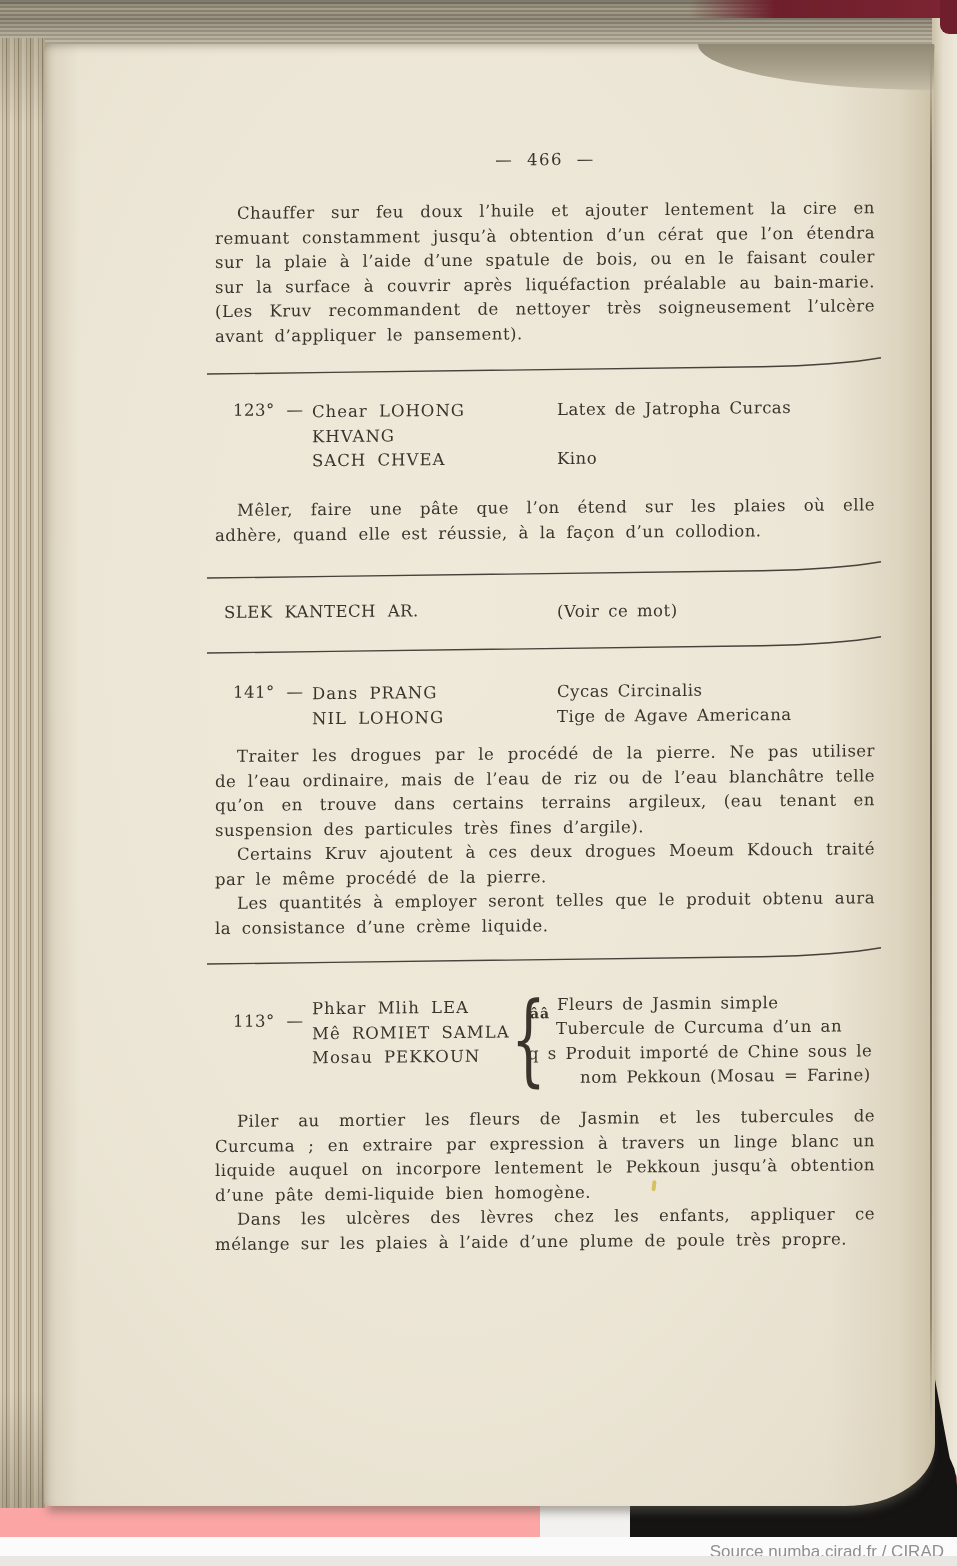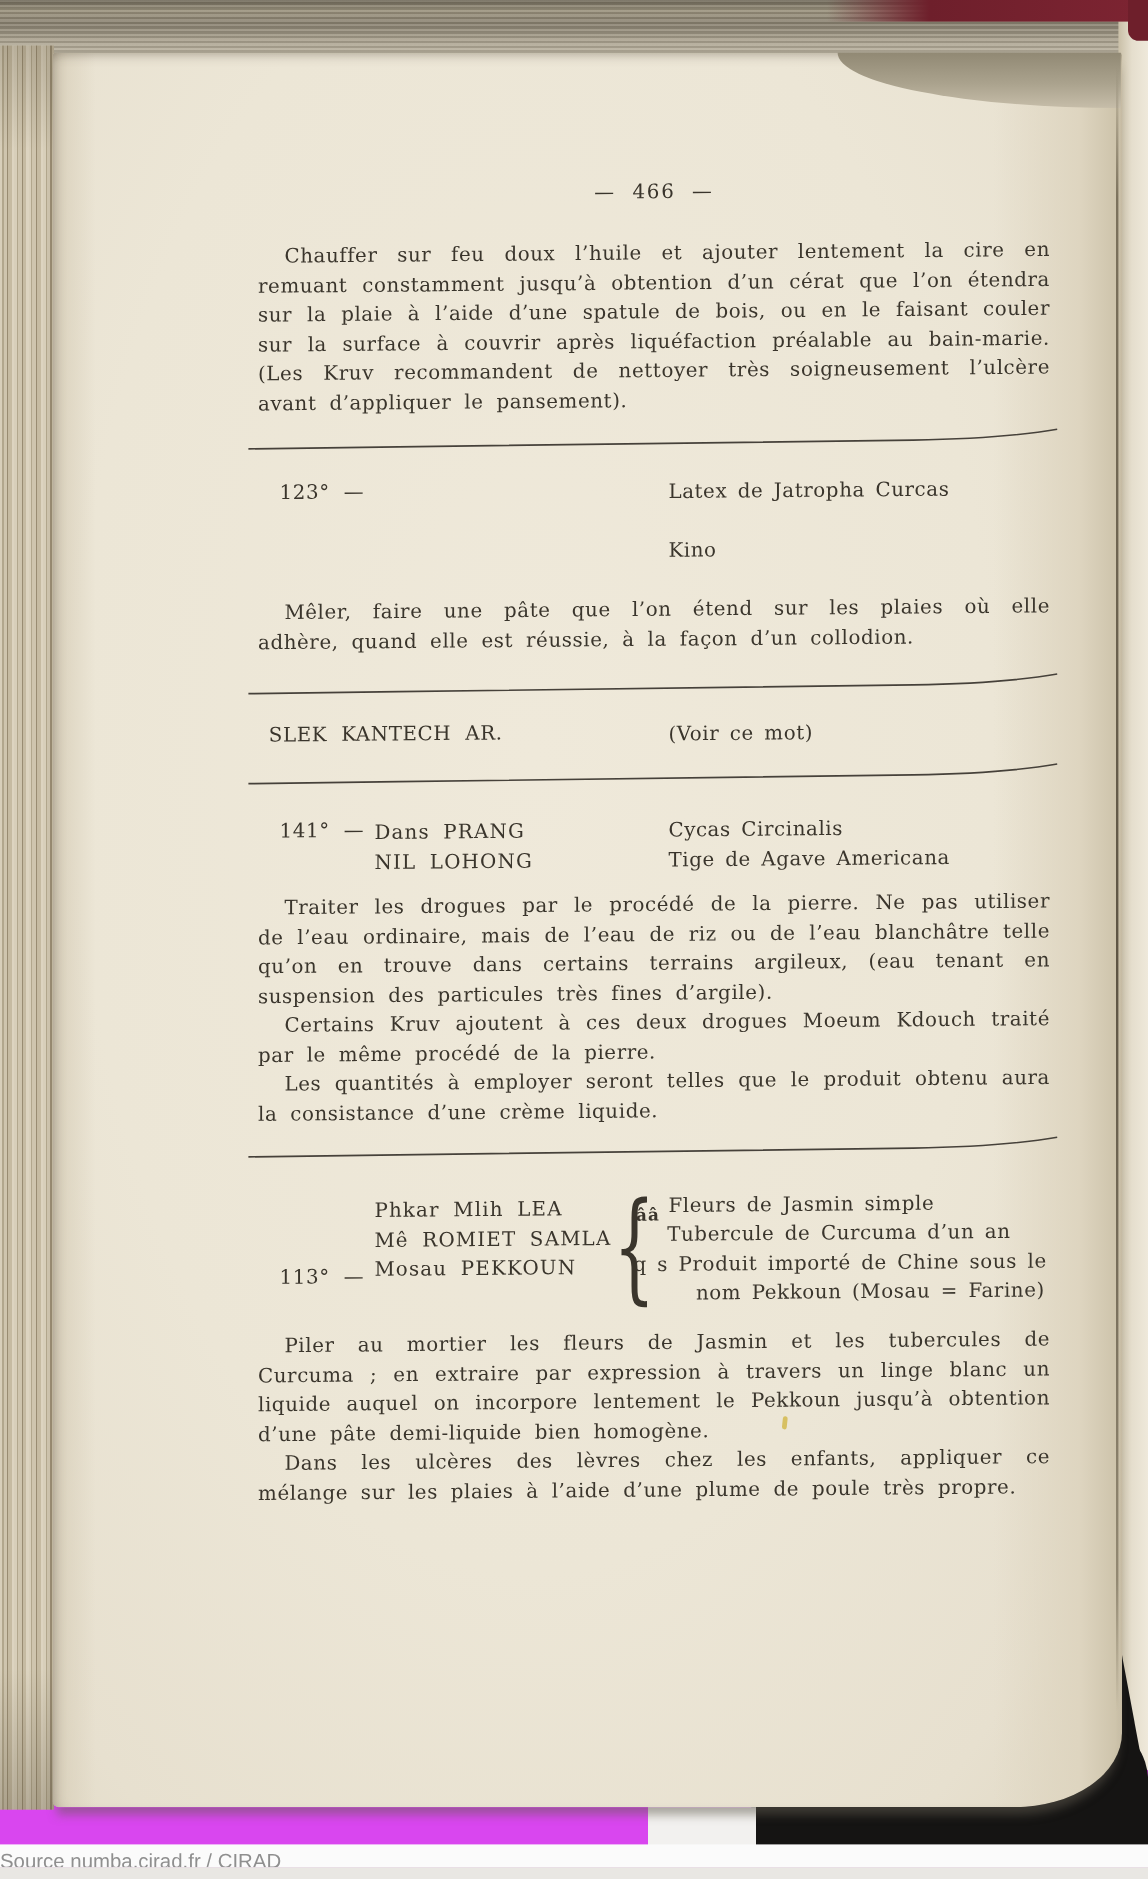--- a/index.html
+++ b/index.html
@@ -1,17 +1,17 @@
 <!DOCTYPE html>
 <html><head>
 <meta charset="utf-8">
 <style>
   html,body{margin:0;padding:0;background:#e9e7e3;}
   .container{position:relative;width:957px;height:1556px;overflow:hidden;
-    background:#d946ef;font-family:"DejaVu Serif", serif;}
+    background:#fca5a5;font-family:"DejaVu Serif", serif;}
 
   
   .top-band{position:absolute;left:0;top:0;width:957px;height:46px;
     background:
       repeating-linear-gradient(180deg, rgba(255,255,255,.10) 0 2px, rgba(0,0,0,.10) 2px 4px),
       linear-gradient(180deg,#6f6859 0%,#9c947f 18%,#8a8271 42%,#aaa28f 72%,#beb6a3 100%);}
   .top-curve{position:absolute;left:698px;top:44px;width:236px;height:46px;
     border-radius:0 0 0 100% / 0 0 0 100%;
     background:linear-gradient(180deg,#918974 0%,#aaa28d 55%,#c6bda9 100%);}
   .red-top{position:absolute;right:0;top:0;width:268px;height:18px;
@@ -59,21 +59,21 @@
   .blank-line{height:24.5px;}
   .line{position:absolute;font-size:16.5px;letter-spacing:.5px;word-spacing:3px;white-space:nowrap;}
   .brace{position:absolute;left:511px;top:992px;font-size:100px;line-height:100px;
     transform:scaleX(.55);transform-origin:0 0;font-family:"DejaVu Serif",serif;}
   .dose-aa{position:absolute;left:530px;top:1008px;font-size:14px;letter-spacing:1px;font-weight:bold;}
   .ink-mark{position:absolute;left:652px;top:1184px;width:4px;height:11px;background:#d3b84e;
     border-radius:2px;opacity:.85;transform:rotate(6deg);}
 
   
   .footer-bar{position:absolute;left:0;top:1537px;width:957px;height:29px;background:#fbfbfb;
-    display:flex;align-items:center;justify-content:flex-start;padding-right:13px;box-sizing:border-box;
+    display:flex;align-items:center;justify-content:flex-end;padding-right:13px;box-sizing:border-box;
     font-family:"Liberation Sans", sans-serif;font-size:17px;color:#8f8f8f;}
 </style>
 </head>
 <body>
 
 <div class="container">
 
   <div class="top-band"></div>
   <div class="page-stack"></div>
   <div class="facing-page"></div>
@@ -95,20 +95,25 @@
       <p>Chauffer sur feu doux l’huile et ajouter lentement la cire en remuant constamment jusqu’à obtention d’un cérat que l’on étendra sur la plaie à l’aide d’une spatule de bois, ou en le faisant couler sur la surface à couvrir après liquéfaction préalable au bain-marie. (Les Kruv recommandent de nettoyer très soigneusement l’ulcère avant d’appliquer le pansement).</p>
     </div>
 
     <div class="rule" style="top:361px">
       <svg width="678" height="14" viewBox="0 0 678 14">
           <path d="M2 12 C 200 11, 420 10.5, 556 9.5 C 612 9, 652 5.5, 676 1.5" stroke="#46413a" stroke-width="1.4" fill="none"></path>
         </svg>
     </div>
 
     <div class="e-label" style="top:401px">123° —</div>
+    <div class="e-names" style="top:401px">
+      <div>Chear LOHONG</div>
+      <div>KHVANG</div>
+      <div>SACH CHVEA</div>
+    </div>
     <div class="e-comps" style="top:401px">
       <div>Latex de Jatropha Curcas</div>
       <div class="blank-line"></div>
       <div>Kino</div>
     </div>
 
     <div class="para" style="top:499px">
       <p>Mêler, faire une pâte que l’on étend sur les plaies où elle adhère, quand elle est réussie, à la façon d’un collodion.</p>
     </div>
 
@@ -142,21 +147,21 @@
       <p>Certains Kruv ajoutent à ces deux drogues Moeum Kdouch traité par le même procédé de la pierre.</p>
       <p>Les quantités à employer seront telles que le produit obtenu aura la consistance d’une crème liquide.</p>
     </div>
 
     <div class="rule" style="top:951px">
       <svg width="678" height="14" viewBox="0 0 678 14">
           <path d="M2 12 C 200 11, 420 10.5, 556 9.5 C 612 9, 652 5.5, 676 1.5" stroke="#46413a" stroke-width="1.4" fill="none"></path>
         </svg>
     </div>
 
-    <div class="e-label" style="top:1055px">113° —</div>
+    <div class="e-label" style="top:1012px">113° —</div>
     <div class="e-names" style="top:998px">
       <div>Phkar Mlih LEA</div>
       <div>Mê ROMIET SAMLA</div>
       <div>Mosau PEKKOUN</div>
     </div>
     <div class="brace">{</div>
     <div class="dose-aa">ââ</div>
     <div class="line" style="left:557px;top:998px">Fleurs de Jasmin simple</div>
     <div class="line" style="left:556px;top:1022px">Tubercule de Curcuma d’un an</div>
     <div class="line" style="left:528px;top:1047px">q s Produit importé de Chine sous le</div>

